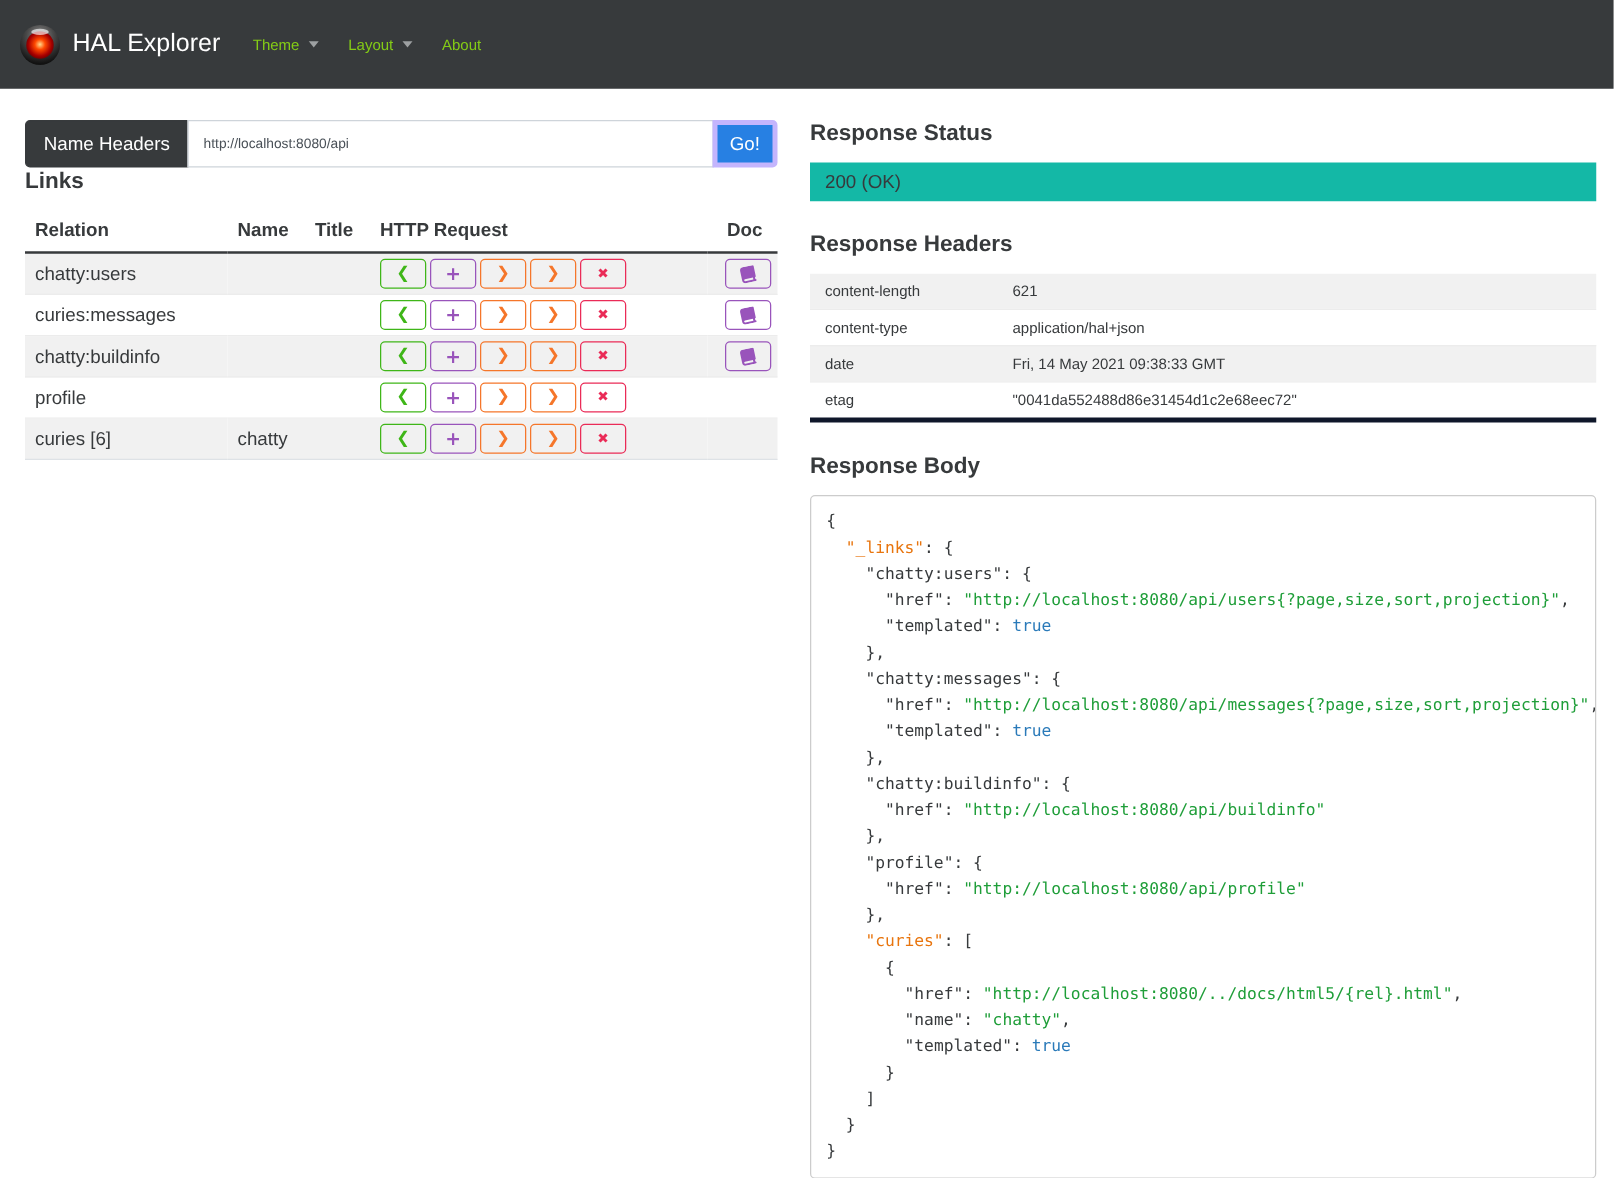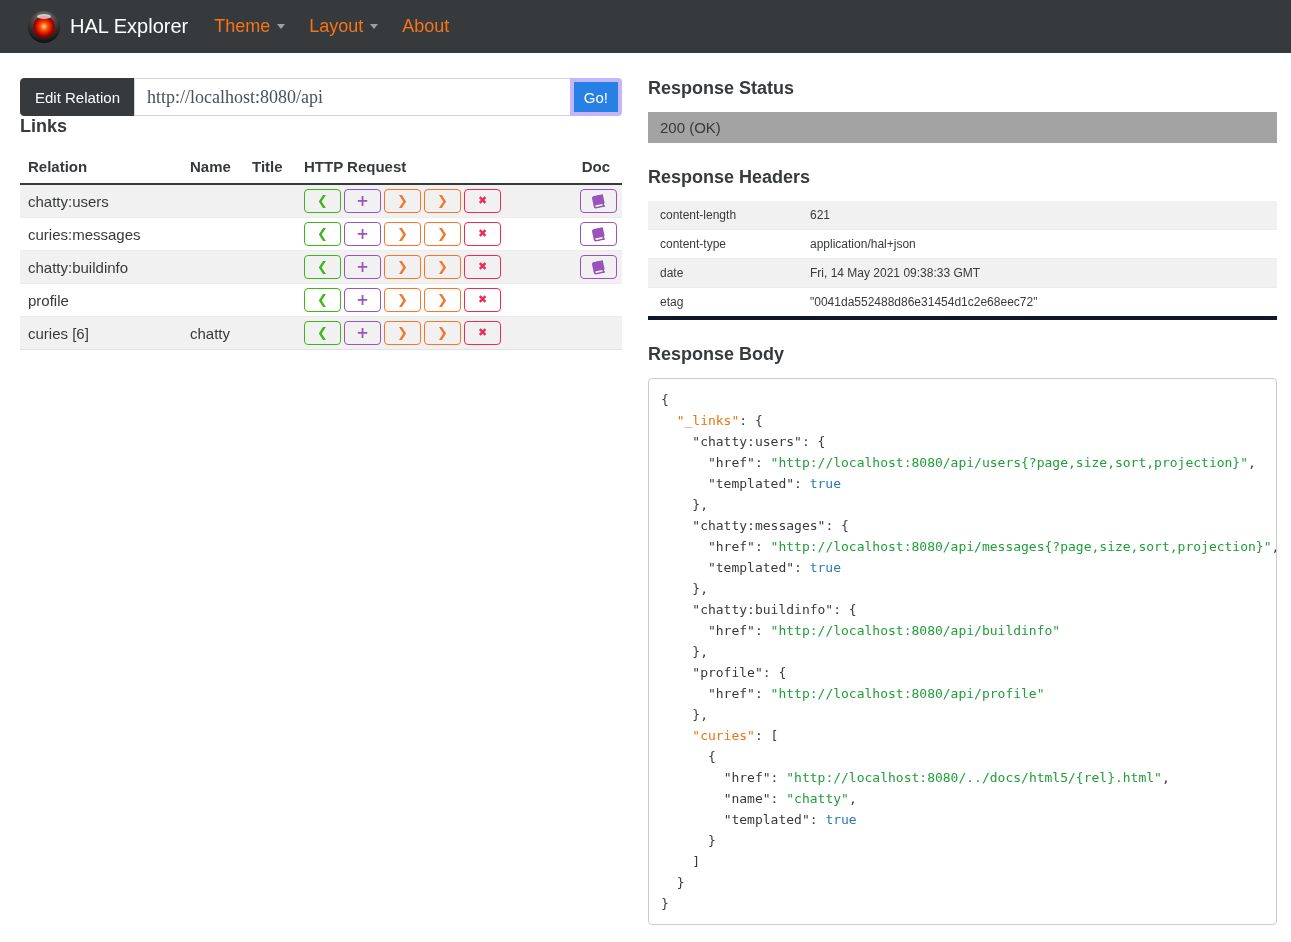--- a/index.html
+++ b/index.html
@@ -6,25 +6,25 @@
   body {
     margin: 0;
     background: #fff;
     color: #373a3c;
     font-family: "Liberation Sans", sans-serif;
     font-size: 15px;
   }
 
   
   .navbar {
-    height: 53px;
+    height: 71px;
     background: #373a3c;
     display: flex;
     align-items: center;
-    padding: 0 28px;
+    padding: 0 16px;
   }
   .hal-eye {
     width: 32px; height: 32px;
     border-radius: 50%;
     display: inline-block;
     position: relative;
     background: radial-gradient(circle at 50% 28%, #8f8f8f, #4a4a4a 38%, #121212 78%);
     flex: 0 0 32px;
   }
   .hal-eye::after {
@@ -41,21 +41,21 @@
   }
   .brand {
     color: #fff; font-size: 20px; margin-left: 10px;
     text-decoration: none; cursor: pointer;
   }
   .nav-items {
     list-style: none; display: flex; align-items: center;
     margin: 0 0 0 14px; padding: 0;
   }
   .nav-items li {
-    color: #f97316; font-size: 18px; padding: 0 12px;
+    color: #84cc16; font-size: 12px; padding: 0 12px;
     display: flex; align-items: center; cursor: pointer;
   }
   .caret {
     display: inline-block; margin-left: 7px;
     width: 0; height: 0;
     border-left: 4.5px solid transparent;
     border-right: 4.5px solid transparent;
     border-top: 5px solid #9da0a2;
   }
 
@@ -78,21 +78,21 @@
   .input-group { display: flex; height: 38px; width: 100%; }
   .btn-eh {
     background: #373a3c; color: #fff;
     border: 1px solid #373a3c; border-radius: 4px 0 0 4px;
     font-family: inherit; font-size: 15px; padding: 0 14px; cursor: pointer;
     white-space: nowrap;
   }
   .url-input {
     flex: 1; min-width: 0;
     border: 1px solid #ced4da; margin-left: -1px;
-    padding: 0 12px; font-family: Liberation Serif, serif; font-size: 18px; color: #495057;
+    padding: 0 12px; font-family: Liberation Sans, sans-serif; font-size: 11px; color: #495057;
     outline: none;
   }
   .btn-go {
     background: #2780e3; color: #fff;
     border: 4px solid #c4b5fd; border-radius: 0 4px 4px 0;
     font-family: inherit; font-size: 15px; padding: 0 10px;
     margin-left: -1px; cursor: pointer;
   }
 
   
@@ -128,21 +128,21 @@
   .doc-btn {
     width: 37px; height: 24px;
     border: 1px solid #9954bb; border-radius: 4px;
     background: transparent; padding: 0; cursor: pointer;
     vertical-align: middle;
   }
   .doc-btn svg { transform: rotate(-12deg); vertical-align: middle; }
 
   
   .status-strip {
-    background: #a3a3a3; padding: 7px 12px;
+    background: #14b8a6; padding: 7px 12px;
     font-size: 15px; margin-bottom: 24px;
   }
   .headers-table { font-size: 12px; border-bottom: 4px solid #0f172a; margin-bottom: 24px; }
   .hdr-row { display: grid; grid-template-columns: 150px 1fr; padding: 7px 12px; }
   .hdr-row:nth-child(odd) { background: #f1f1f1; }
   .hdr-row + .hdr-row { border-top: 1px solid #ececec; }
 
   .body-box {
     border: 1px solid #ccc; border-radius: 4px;
     padding: 10px 12px;
@@ -176,21 +176,21 @@
       <span>About</span>
     </li>
   </ul>
 </nav>
 
 <div class="container">
 
   <div class="left-col">
 
     <div class="input-group">
-      <button class="btn-eh">Edit Relation</button>
+      <button class="btn-eh">Name Headers</button>
       <input class="url-input" type="text" value="http://localhost:8080/api" style="">
       <button class="btn-go">Go!</button>
     </div>
 
     <h2 class="sec mt">Links</h2>
 
     <table class="links-table">
       <colgroup>
         <col style="width:162px">
           <col style="width:62px">

